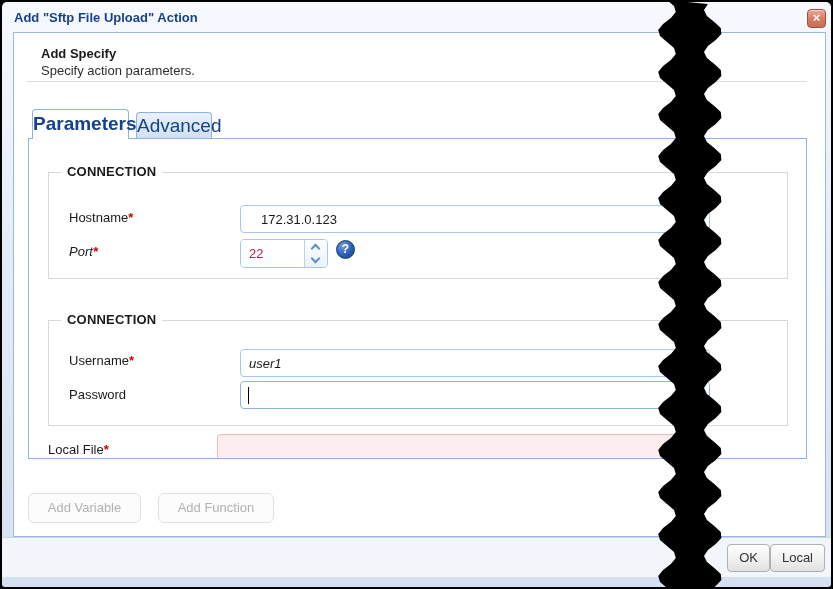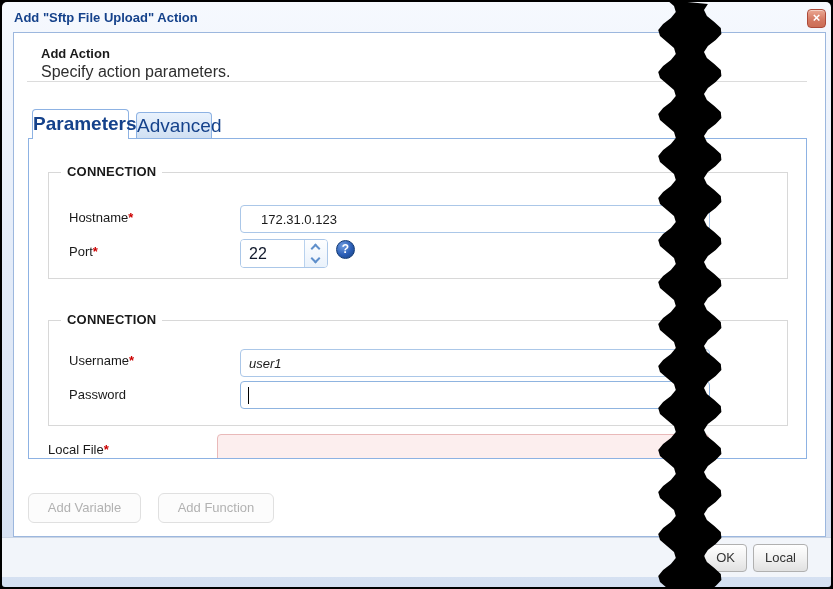--- a/index.html
+++ b/index.html
@@ -11,21 +11,21 @@
   .titlebar { position:absolute; left:0; top:0; width:100%; height:31px;
     padding:8px 0 0 12px; font-size:13px; font-weight:bold; color:#15428b; }
   .close-btn { position:absolute; top:7px; right:5px; width:19px; height:19px;
     border:1px solid #ad4a39; border-radius:4px;
     background:linear-gradient(180deg,#eba893 0%,#d57a64 55%,#cb6d55 100%);
     color:#fff; font-size:13px; font-weight:bold; line-height:16px; text-align:center; cursor:pointer;
     box-shadow:inset 0 1px 0 rgba(255,255,255,.45); }
   .panel { position:absolute; left:11px; top:30px; width:813px; height:505px;
     background:#fff; border:1px solid #9cb7de; }
   .wiz-title { position:absolute; left:27px; top:13px; font-size:13px; font-weight:bold; color:#1a1a1a; }
-  .wiz-sub { position:absolute; left:27px; top:30px; font-size:16px; color:#2e2e2e; }
+  .wiz-sub { position:absolute; left:27px; top:30px; font-size:13px; color:#2e2e2e; }
   .hdr-divider { position:absolute; left:13px; top:48px; width:780px; height:1px; background:#dcdcdc; }
   .tabs { position:absolute; left:18px; top:76px; height:30px; }
   .tab { position:absolute; font-size:19px; color:#15428b; text-align:center; cursor:pointer; }
   .tab-active { left:0; width:97px; height:30px; line-height:28px; font-weight:bold;
     background:#fff; border:1px solid #8db2e3; border-bottom:none; border-radius:4px 4px 0 0; z-index:3; }
   .tab-idle { left:104px; top:3px; width:76px; height:27px; line-height:26px;
     background:linear-gradient(180deg,#e9f2fd 0%,#cfdff2 100%);
     border:1px solid #8db2e3; border-bottom:none; border-radius:4px 4px 0 0; z-index:1; }
   .tabpanel { position:absolute; left:14px; top:105px; width:779px; height:321px;
     background:#fff; border:1px solid #8db2e3; overflow:hidden; z-index:2; }
@@ -34,82 +34,82 @@
   .fs-cred { top:181px; height:106px; }
   .legend { position:absolute; top:-9px; left:12px; padding:0 6px; background:#fff;
     font-size:13px; font-weight:bold; color:#1a1a1a; letter-spacing:.2px; }
   .flabel { position:absolute; left:20px; font-size:13px; color:#1a1a1a; }
   .req { color:#cc0000; font-weight:bold; }
   .tinput { position:absolute; left:191px; width:470px; height:28px;
     border:1px solid #abc7e8; border-radius:4px; padding:0 8px; font-size:13px; color:#1a1a1a;
     font-family:"Liberation Sans","DejaVu Sans",sans-serif; background:#fff; outline:none; }
   .spinner { position:absolute; left:191px; width:88px; height:29px;
     border:1px solid #abc7e8; border-radius:4px; background:#fff; display:flex; overflow:hidden; }
-  .spin-input { flex:1; border:none; outline:none; padding:0 8px; font-size:16px; color:#0f172a;
+  .spin-input { flex:1; border:none; outline:none; padding:0 8px; font-size:13px; color:#be185d;
     font-family:"Liberation Sans","DejaVu Sans",sans-serif; min-width:0; }
   .spin-btns { width:23px; border-left:1px solid #b9d2ee; display:flex; flex-direction:column;
     background:linear-gradient(180deg,#fdfeff,#eaf2fb); }
   .spin-btn { flex:1; position:relative; cursor:pointer; }
   .chev { position:absolute; left:7px; width:7px; height:7px; border-left:2px solid #5f8fcb; border-top:2px solid #5f8fcb; }
   .chev-up { top:5px; transform:rotate(45deg); }
   .chev-dn { top:1px; transform:rotate(225deg); }
   .help-icon { position:absolute; left:287px; width:19px; height:19px; border-radius:50%;
     background:radial-gradient(circle at 35% 30%,#6f9ce0 0%,#2a5db5 55%,#17417e 100%);
     border:1px solid #123a74; color:#fff; font-size:12px; font-weight:bold;
     line-height:17px; text-align:center; cursor:pointer; }
   .caret { position:absolute; left:7px; top:5px; width:1px; height:17px; background:#000; }
   .lf-label { position:absolute; left:19px; top:303px; font-size:13px; color:#1a1a1a; }
   .lf-input { position:absolute; left:188px; top:295px; width:492px; height:28px;
     border:1px solid #e9b9b9; border-radius:4px; background:#fceeee; }
   .ghost-btn { position:absolute; top:460px; height:30px; border:1px solid #e0e0e0; border-radius:6px;
     background:#fcfcfc; color:#b2b2b2; font-size:13px; text-align:center; line-height:28px; cursor:default; }
   .footer { position:absolute; left:0; top:535px; width:829px; height:40px;
     background:#f2f5fa; border-top:1px solid #cad5e5;
-    display:flex; justify-content:flex-end; align-items:center; gap:6px; padding-right:23px; }
+    display:flex; justify-content:flex-end; align-items:center; padding-right:6px; }
   .dlg-btn { height:28px; padding:0 11px; border:1px solid #b0b0b0; border-radius:4px;
     background:linear-gradient(180deg,#ffffff 0%,#f0f0f0 55%,#e1e1e1 100%);
     color:#333; font-size:13px; cursor:pointer; font-family:"Liberation Sans","DejaVu Sans",sans-serif; }
   .band { position:absolute; left:0; top:0; width:833px; height:589px; z-index:60; pointer-events:none; }
 </style>
 </head>
 <body>
 
 <div class="frame">
   <div class="window">
 
     <div class="titlebar">
       <span>Add "Sftp File Upload" Action</span>
     </div>
     <div class="close-btn">
       <span>×</span>
     </div>
 
     <div class="panel">
-      <div class="wiz-title">Add Action</div>
+      <div class="wiz-title">Add Specify</div>
       <div class="wiz-sub">Specify action parameters.</div>
       <div class="hdr-divider"></div>
 
       <div class="tabs">
         <div class="tab tab-active">
           <span>Parameters</span>
         </div>
         <div class="tab tab-idle">
           <span>Advanced</span>
         </div>
       </div>
 
       <div class="tabpanel">
 
         <div class="fieldset fs-conn">
           <span class="legend">CONNECTION</span>
           <div class="flabel" style="top:37px;">
             <span>Hostname</span><span class="req">*</span>
           </div>
           <input class="tinput" style="top: 32px; padding-left: 20px;" value="172.31.0.123">
-          <div class="flabel" style="top:71px;">
+          <div class="flabel" style="top:71px;font-style:italic;">
             <span>Port</span><span class="req">*</span>
           </div>
           <div class="spinner" style="top:66px;">
             <input class="spin-input" value="22" style="">
             <div class="spin-btns">
               <div class="spin-btn">
                 <span class="chev chev-up"></span>
               </div>
               <div class="spin-btn">
                 <span class="chev chev-dn"></span>

